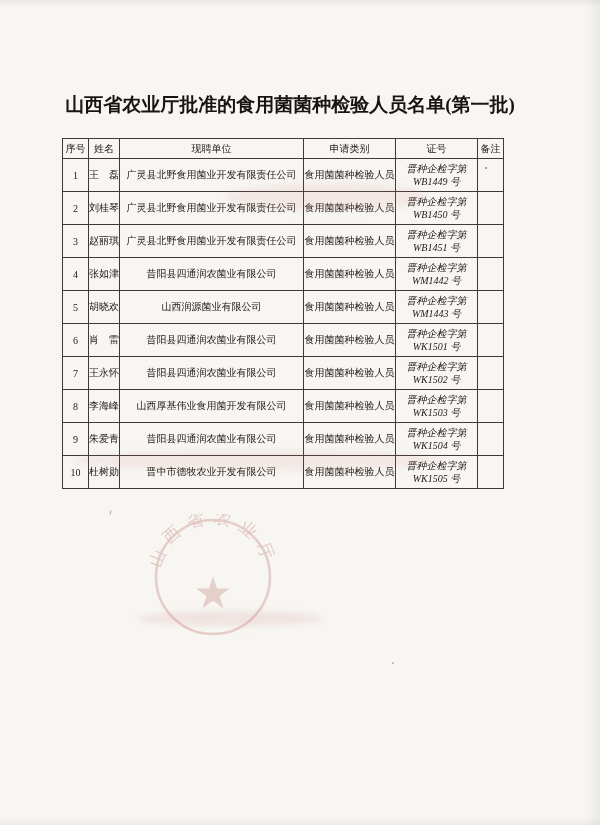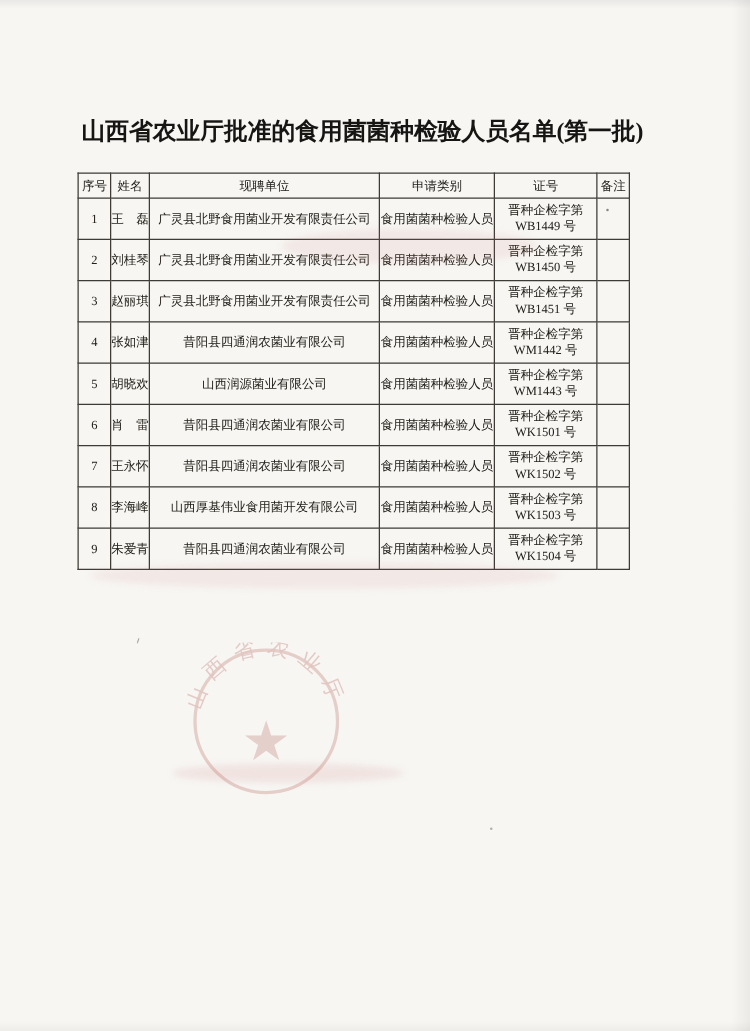--- a/index.html
+++ b/index.html
@@ -58,21 +58,21 @@
     font-size: 10px;
     font-weight: normal;
     color: #1d1b16;
     white-space: nowrap;
   }
   table.personnel td {
     height: 32px;
     font-size: 10px;
     white-space: nowrap;
   }
-  td.cell-cert { line-height: 13px; }
+  td.cell-cert { line-height: 13px; font-style: italic; }
   .cert-line { display: block; font-size: 10px; }
   
   .seal {
     position: absolute;
     left: 150px;
     top: 514px;
     width: 126px;
     height: 128px;
     opacity: 0.42;
   }
@@ -215,20 +215,31 @@
           <td>9</td>
           <td>朱爱青</td>
           <td>昔阳县四通润农菌业有限公司</td>
           <td>食用菌菌种检验人员</td>
           <td class="cell-cert">
             <span class="cert-line">晋种企检字第</span>
             <span class="cert-line">WK1504 号</span>
           </td>
           <td></td>
         </tr>
+        <tr>
+          <td>10</td>
+          <td>杜树勋</td>
+          <td>晋中市德牧农业开发有限公司</td>
+          <td>食用菌菌种检验人员</td>
+          <td class="cell-cert">
+            <span class="cert-line">晋种企检字第</span>
+            <span class="cert-line">WK1505 号</span>
+          </td>
+          <td></td>
+        </tr>
       </tbody>
   </table>
 
   <svg class="seal" viewBox="0 0 126 128" xmlns="http://www.w3.org/2000/svg">
     <defs>
       <path id="seal-arc" d="M 17 89 A 53 53 0 1 1 109 89" fill="none"></path>
     </defs>
     <circle cx="63" cy="63" r="57" fill="none" stroke="#c4837b" stroke-width="2.6" opacity="0.85"></circle>
     <text x="63" y="94" text-anchor="middle" font-size="44" fill="#c4837b" opacity="0.8">★</text>
     <text font-size="17" fill="#c4837b" opacity="0.9" letter-spacing="8">

